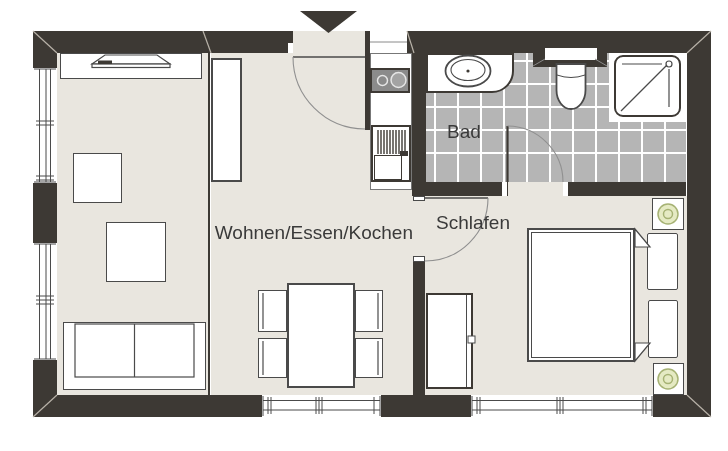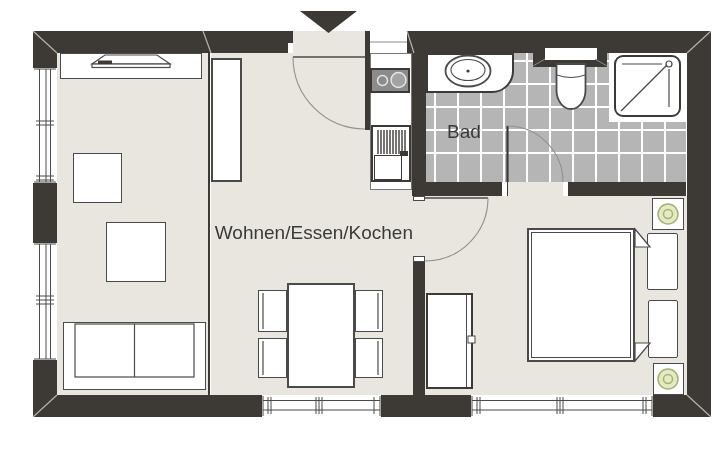--- a/index.html
+++ b/index.html
@@ -97,20 +97,21 @@
   <div class="abs furn2" style="left:426px;top:293px;width:47px;height:96px;border-color:var(--wall);"></div>
   <div class="abs furn2" style="left:527px;top:228px;width:108px;height:134px;"></div>
   <div class="abs" style="left:531px;top:232px;width:100px;height:126px;border:1px solid var(--line);z-index:4;"></div>
   <div class="abs furn" style="left:647px;top:233px;width:31px;height:57px;border-radius:2px;"></div>
   <div class="abs furn" style="left:648px;top:300px;width:30px;height:58px;border-radius:2px;"></div>
   <div class="abs furn" style="left:652px;top:198px;width:32px;height:32px;"></div>
   <div class="abs furn" style="left:653px;top:363px;width:31px;height:32px;"></div>
 
   <div class="label" style="left:211px;top:223px;width:202px;text-align:right;">Wohnen/Essen/Kochen</div>
   <div class="label" style="left:447px;top:122px;">Bad</div>
+  <div class="label" style="left:423px;top:213px;width:100px;text-align:center;">Schlafen</div>
 
   <svg class="overlay" width="728" height="451" viewBox="0 0 728 451">
 
     <polygon class="f-wall" points="300,11 357,11 328.5,33"></polygon>
 
     <g stroke-width="1.2">
       <line class="s-miter" x1="33" y1="31" x2="57" y2="53"></line>
       <line class="s-miter" x1="33" y1="417" x2="57" y2="395"></line>
       <line class="s-miter" x1="711" y1="31" x2="687" y2="53"></line>
       <line class="s-miter" x1="711" y1="417" x2="687" y2="395"></line>

